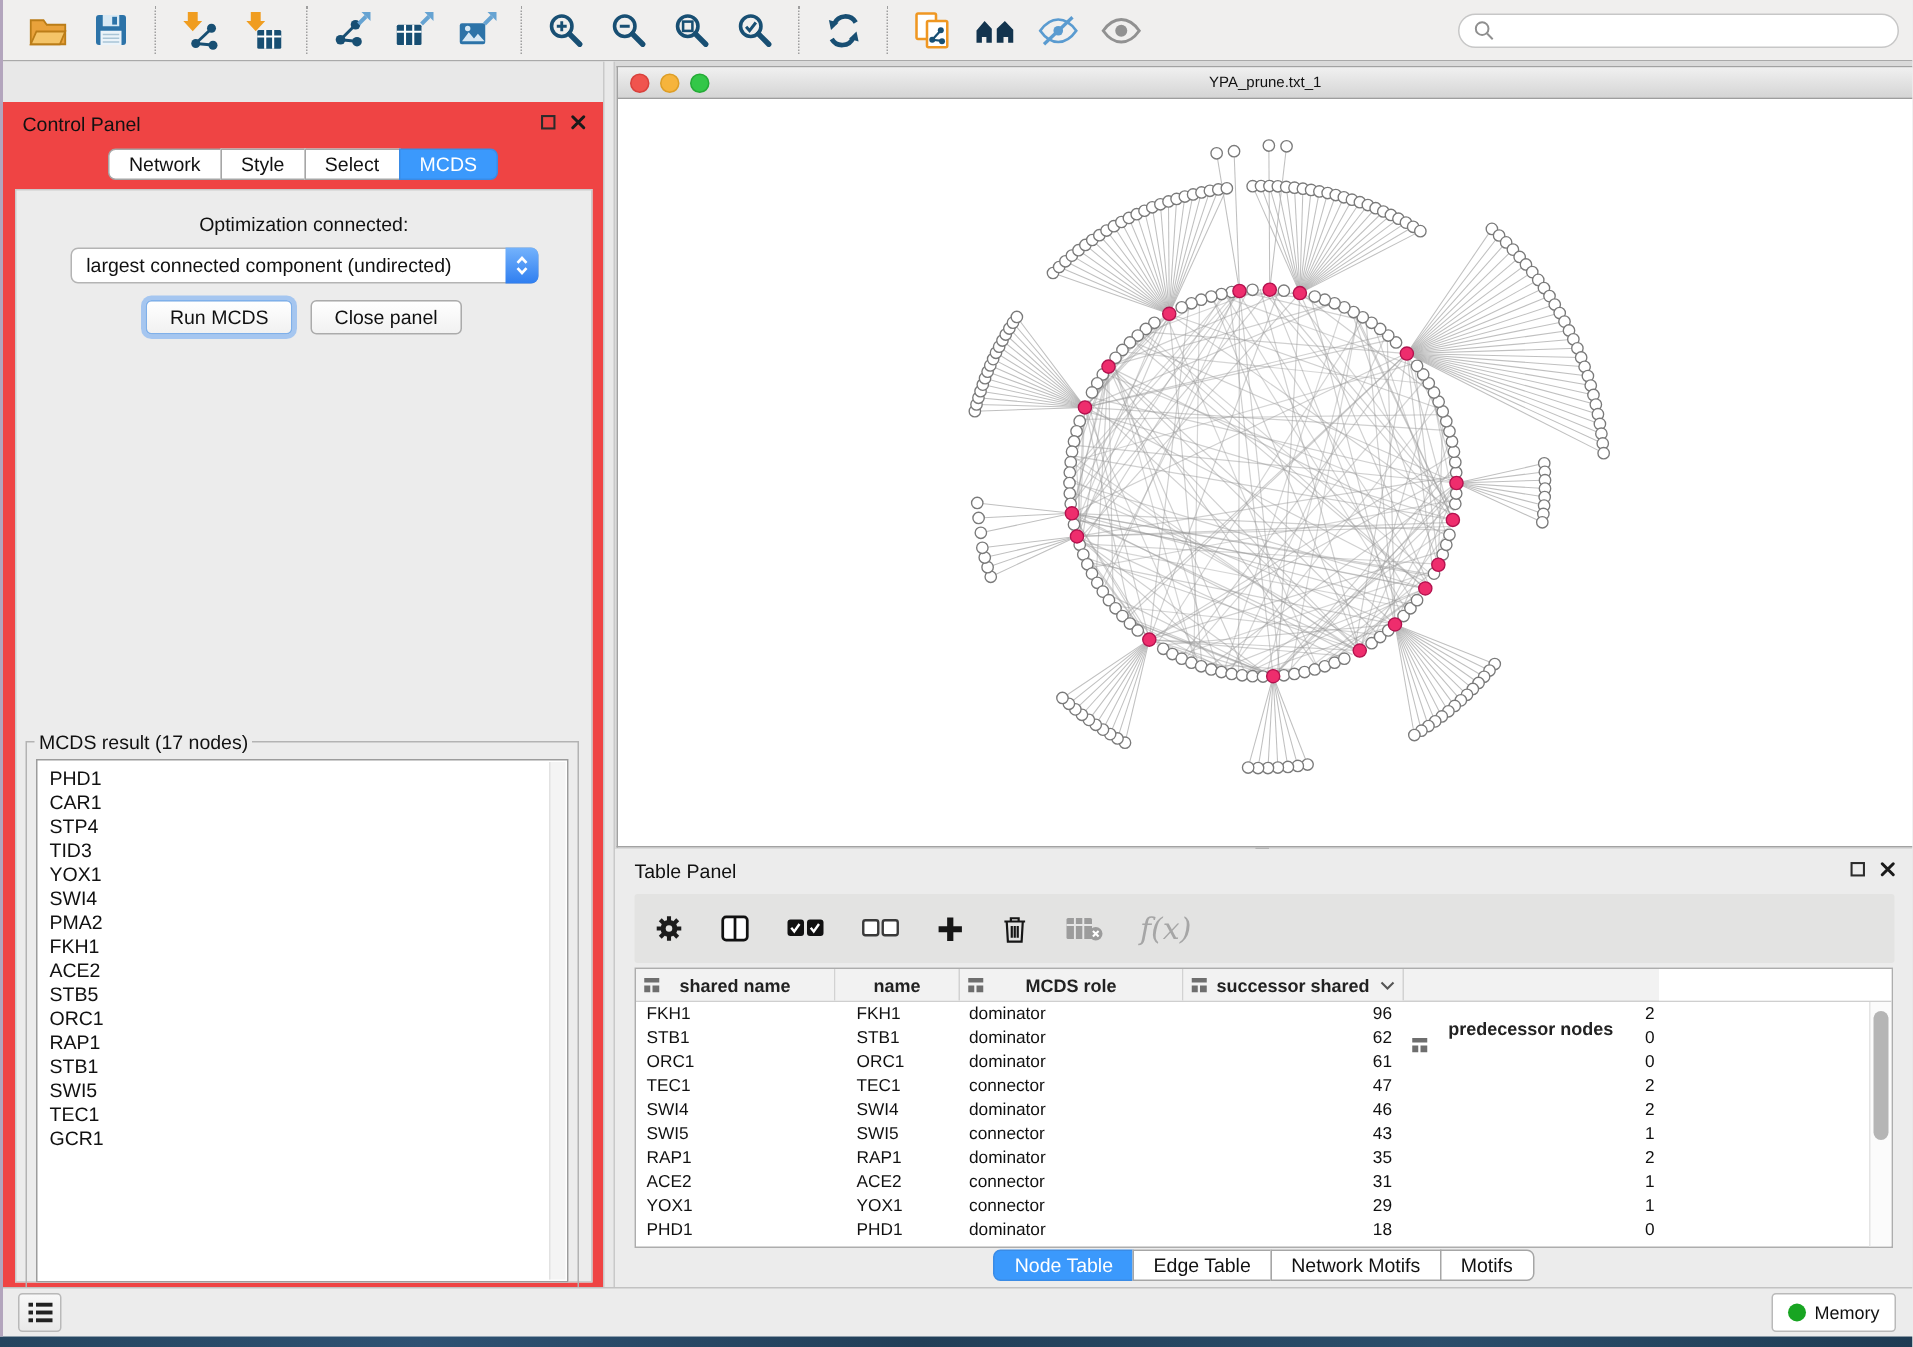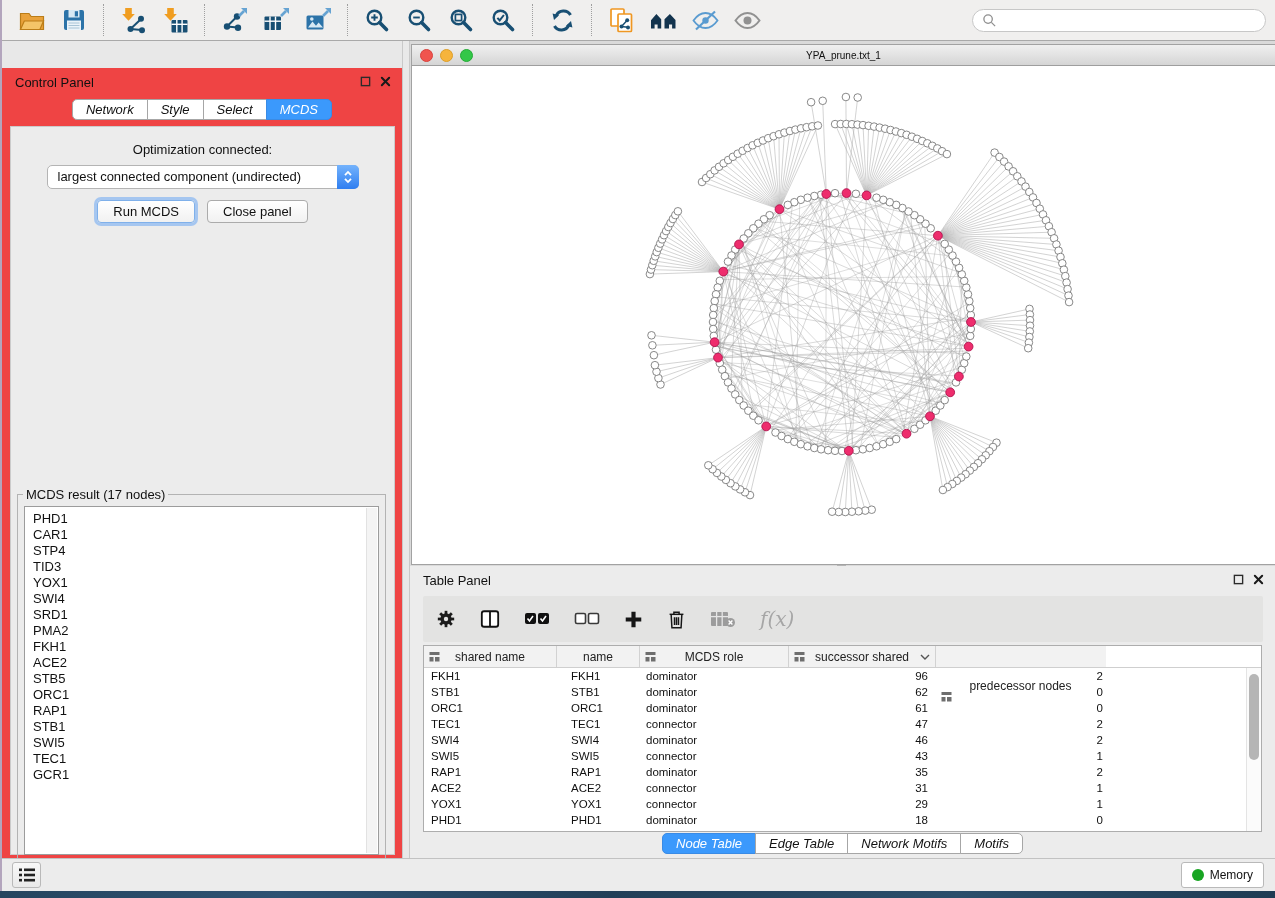--- a/index.html
+++ b/index.html
@@ -23,21 +23,21 @@
   
   .main { position:absolute; left:2px; top:41px; right:0; bottom:40px; background:#e8e8e8; }
 
   
   .control-panel { position:absolute; left:0; top:0; width:400px; bottom:0; background:#ef4444;margin-top:27px; }
   .panel-header { position:relative; height:27px; padding:7px 0 0 13px; font-size:13px; color:#111; }
   .win-btns { position:absolute; right:11px; top:8px; display:flex; gap:9px; }
   .win-btn { display:flex; }
   .seg-tabs { display:flex; justify-content:center; margin-top:4px; }
   .seg { height:21px; line-height:20px; padding:0 13px; font-size:13px; background:#fff;
-    border:1px solid #a6a6a6; margin-left:-1px; color:#111;font-style:italic; }
+    border:1px solid #a6a6a6; margin-left:-1px; color:#111; }
   .seg:first-child { border-radius:5px 0 0 5px; margin-left:0; }
   .seg:last-child { border-radius:0 5px 5px 0; }
   .seg.active { background:#3b99fc; border-color:#3a8be5; color:#fff; }
 
   .cp-card { position:absolute; left:8px; right:7px; top:58px; bottom:3px; background:#ececec;
     border:1px solid #cbcbcb; }
   .opt-label { text-align:center; margin-top:15px; font-size:13px; color:#111; }
   .dropdown { margin:8px auto 0 auto; width:312px; height:24px; position:relative; background:#fff;
     border:1px solid #b4b4b4; border-radius:5px; font-size:13px; line-height:22px; padding-left:10px; color:#111; }
   .dd-stepper { position:absolute; right:-1px; top:-1px; bottom:-1px; width:22px; border-radius:0 5px 5px 0;
@@ -73,21 +73,21 @@
   .split-handle { position:absolute; left:427px; top:524px; width:9px; height:6px; background:#cfcfcf; border:1px solid #b5b5b5; }
 
   
   .table-panel { position:absolute; left:0; right:0; top:525px; bottom:0; background:#ececec; }
   .tp-toolbar { margin:3px 12px 0 13px; height:46px; background:#e3e3e2; border-radius:2px;
     display:flex; align-items:center; gap:24px; padding-left:13px; }
   .tp-btn { display:flex; align-items:flex-start; }
   .fx-label { font-family:"DejaVu Serif", serif; font-style:italic; font-size:20px; color:#a6a6a6; }
   .node-table { position:relative; margin:3px 13px 0 13px; height:187px; background:#fff;
     border:1px solid #adadad; overflow:hidden; }
-  .t-head { display:flex; height:22px; background:#f2f2f2; border-bottom:1px solid #cfcfcf; font-size:12px; color:#222; }
+  .t-head { display:flex; height:22px; background:#f2f2f2; border-bottom:1px solid #cfcfcf; font-size:12px; color:#222;font-weight:bold; }
   .th { position:relative; display:flex; align-items:center; justify-content:center; border-right:1px solid #d2d2d2; background:#f2f2f2; }
   .th .col-icon { position:absolute; left:5px; top:5px; display:flex; }
   .th .chev { position:absolute; right:5px; top:8px; display:flex; }
   .th-filler { flex:1; background:#fff; }
   .t-row { display:flex; height:16px; font-size:11.5px; color:#111; align-items:center; }
   .td { overflow:hidden; white-space:nowrap; }
   .v-scroll { position:absolute; right:0; top:22px; bottom:0; width:15px; background:#fbfbfb; border-left:1px solid #e4e4e4; }
   .v-thumb { position:absolute; top:6px; left:2px; width:10px; height:86px; background:#b5b5b5; border-radius:5px; }
   .bottom-tabs { position:absolute; left:0; right:0; top:267px; display:flex; justify-content:center; }
 
@@ -347,21 +347,20 @@
       <div class="result-fieldset">
         <span class="result-legend">MCDS result (17 nodes)</span>
         <div class="result-list">
           <div>
               <div class="result-item">PHD1</div>
               <div class="result-item">CAR1</div>
               <div class="result-item">STP4</div>
               <div class="result-item">TID3</div>
               <div class="result-item">YOX1</div>
               <div class="result-item">SWI4</div>
-              <div class="result-item">SRD1</div>
               <div class="result-item">PMA2</div>
               <div class="result-item">FKH1</div>
               <div class="result-item">ACE2</div>
               <div class="result-item">STB5</div>
               <div class="result-item">ORC1</div>
               <div class="result-item">RAP1</div>
               <div class="result-item">STB1</div>
               <div class="result-item">SWI5</div>
               <div class="result-item">TEC1</div>
               <div class="result-item">GCR1</div>

